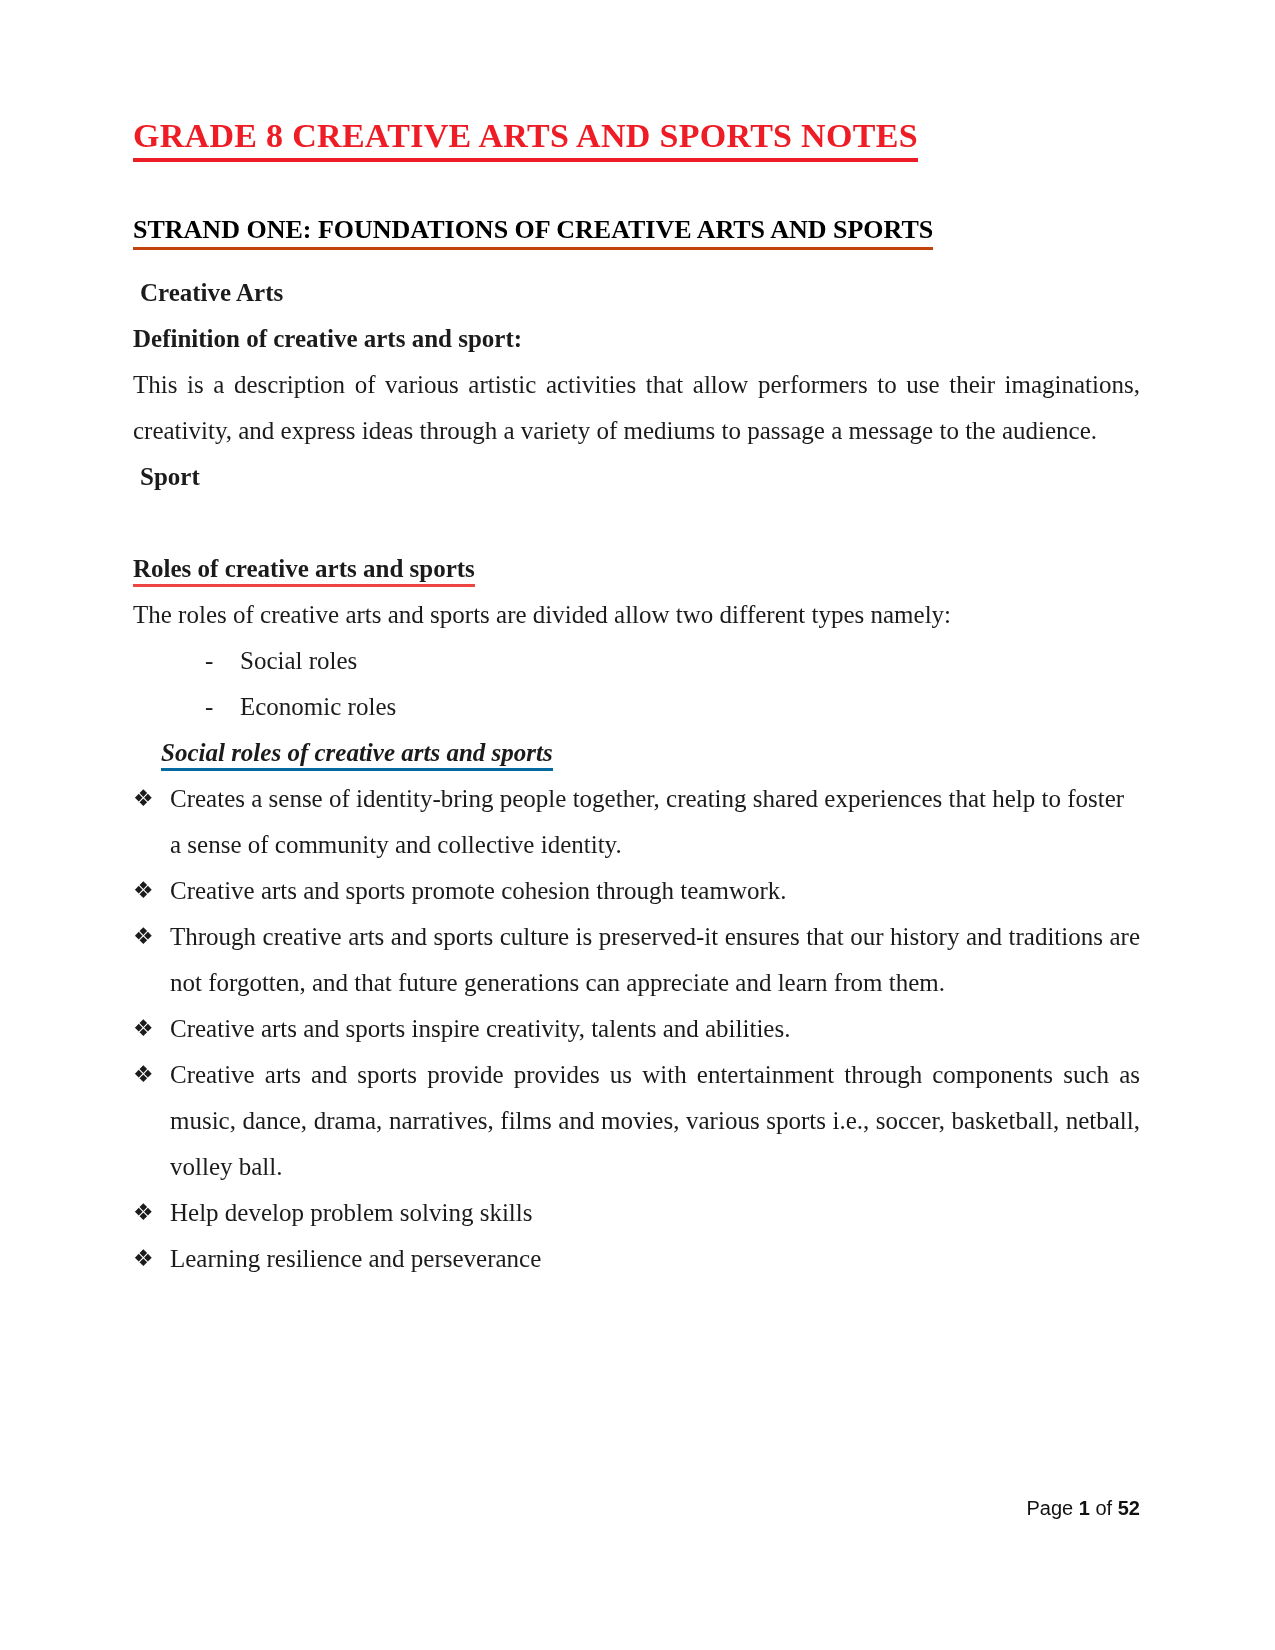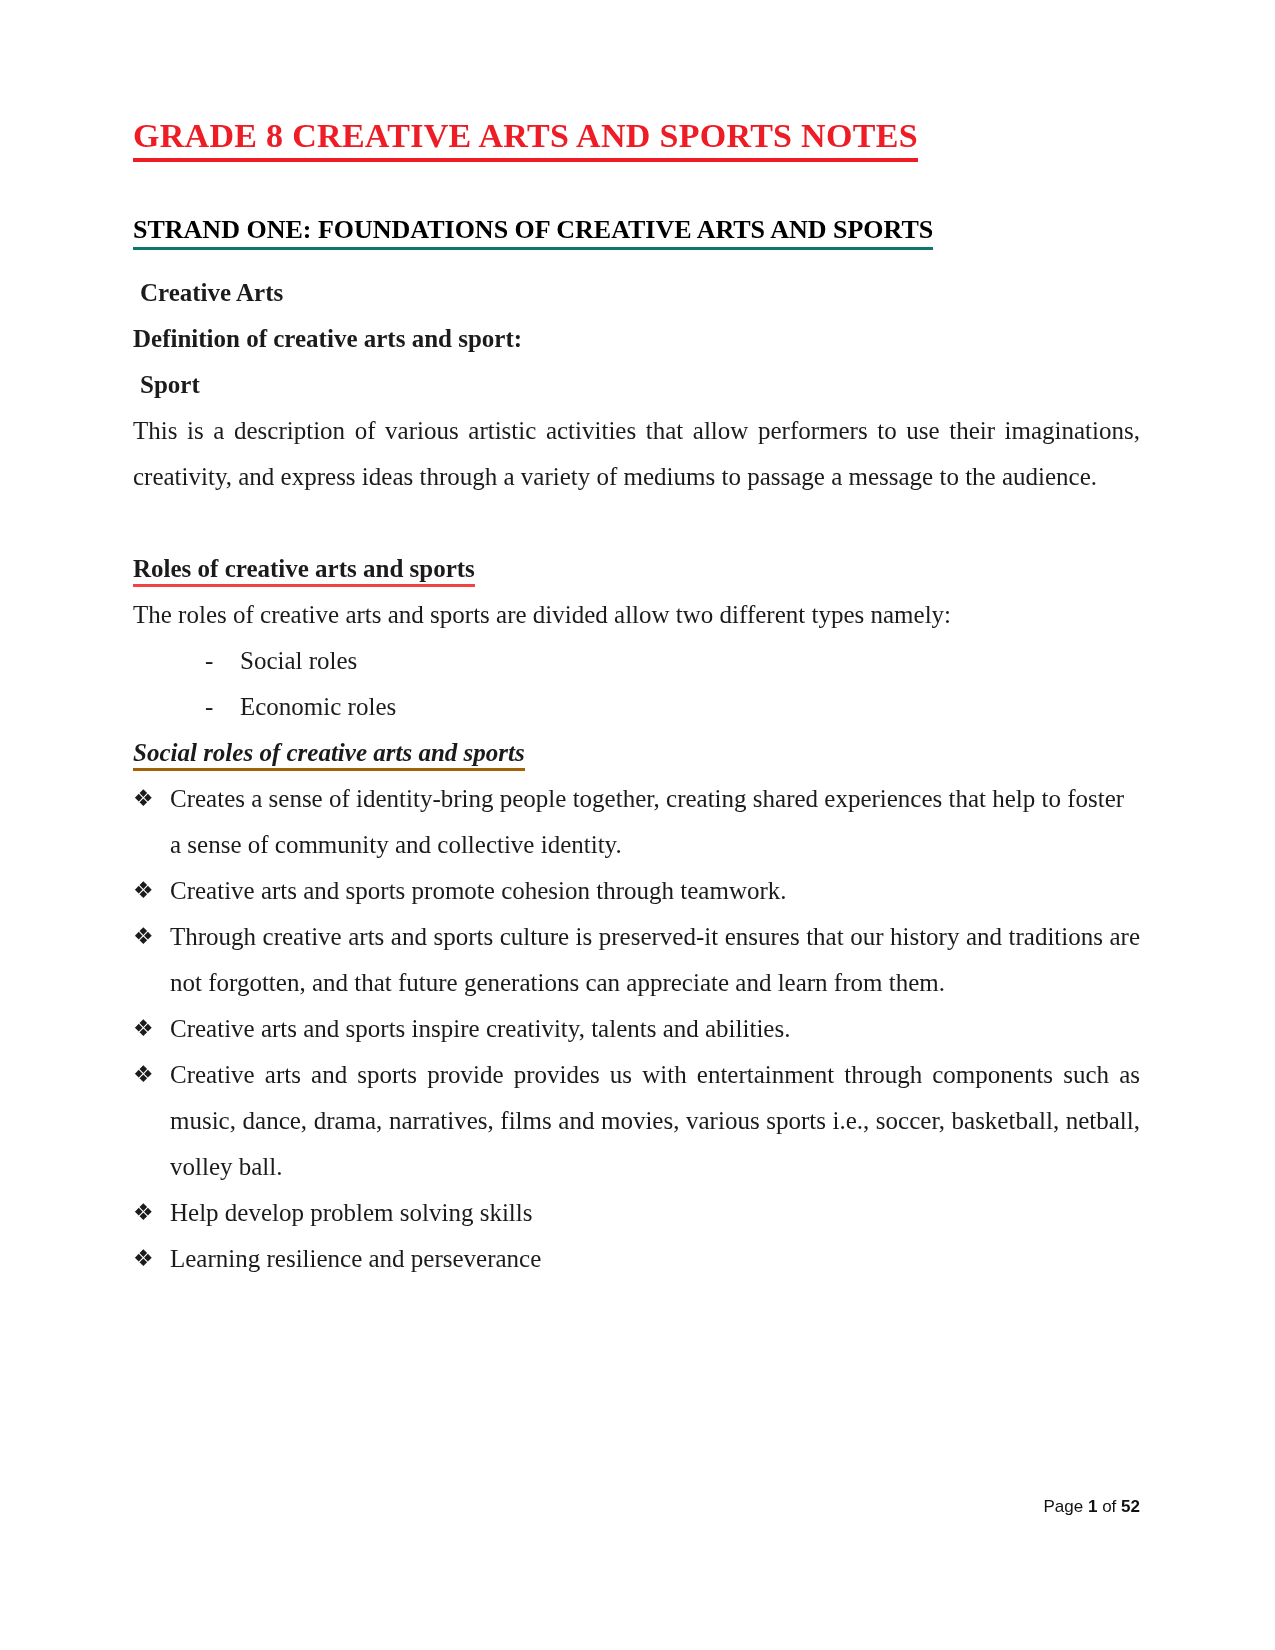--- a/index.html
+++ b/index.html
@@ -31,21 +31,21 @@
   }
 
   .strand-heading {
     margin-top: 58px;
     font-size: 26px;
     line-height: 32px;
     font-weight: bold;
     color: #000;
   }
   .strand-heading .u {
-    border-bottom: 3px solid #0f766e;
+    border-bottom: 3px solid #c2410c;
     padding-bottom: 3px;
   }
 
   .body-text {
     margin-top: 24px;
     font-size: 25px;
     line-height: 46px;
     color: var(--ink);
   }
 
@@ -59,22 +59,23 @@
     font-weight: bold;
     margin-top: 46px; 
   }
   .section-heading .u {
     border-bottom: 3px solid #ef4444;
     padding-bottom: 2px;
   }
 
   .subsection-heading { font-weight: bold; font-style: italic; }
   .subsection-heading .u {
-    border-bottom: 3px solid #a16207;
+    border-bottom: 3px solid #0369a1;
     padding-bottom: 2px;
+    margin-left: 28px;
   }
 
   ul.dash-list { list-style: none; }
   ul.dash-list li { padding-left: 72px; }
   ul.dash-list .dash {
     display: inline-block;
     width: 35px;
   }
 
   ul.diamond-list { list-style: none; }
@@ -88,21 +89,21 @@
     left: 0;
     top: 0;
     font-size: 23px;
   }
 
   .footer {
     position: absolute;
     top: 1497px;
     right: 135px;
     font-family: "Liberation Sans", sans-serif;
-    font-size: 17px;
+    font-size: 20px;
     color: #111;
   }
   .footer b { font-weight: bold; }
 </style>
 </head>
 <body>
 
 <div class="page">
 
   <h1 class="doc-title">
@@ -112,23 +113,23 @@
   <h2 class="strand-heading">
     <span class="u">STRAND ONE: FOUNDATIONS OF CREATIVE ARTS AND SPORTS</span>
   </h2>
 
   <div class="body-text">
 
     <p class="para bold-line indent-sm">Creative Arts</p>
 
     <p class="para bold-line">Definition of creative arts and sport:</p>
 
+    <p class="para justify">This is a description of various artistic activities that allow performers to use their imaginations, creativity, and express ideas through a variety of mediums to passage a message to the audience.</p>
+
     <p class="para bold-line indent-sm">Sport</p>
-
-    <p class="para justify">This is a description of various artistic activities that allow performers to use their imaginations, creativity, and express ideas through a variety of mediums to passage a message to the audience.</p>
 
 
     <p class="para section-heading">
       <span class="u">Roles of creative arts and sports</span>
     </p>
 
     <p class="para">The roles of creative arts and sports are divided allow two different types namely:</p>
 
     <ul class="dash-list">
       <li>

